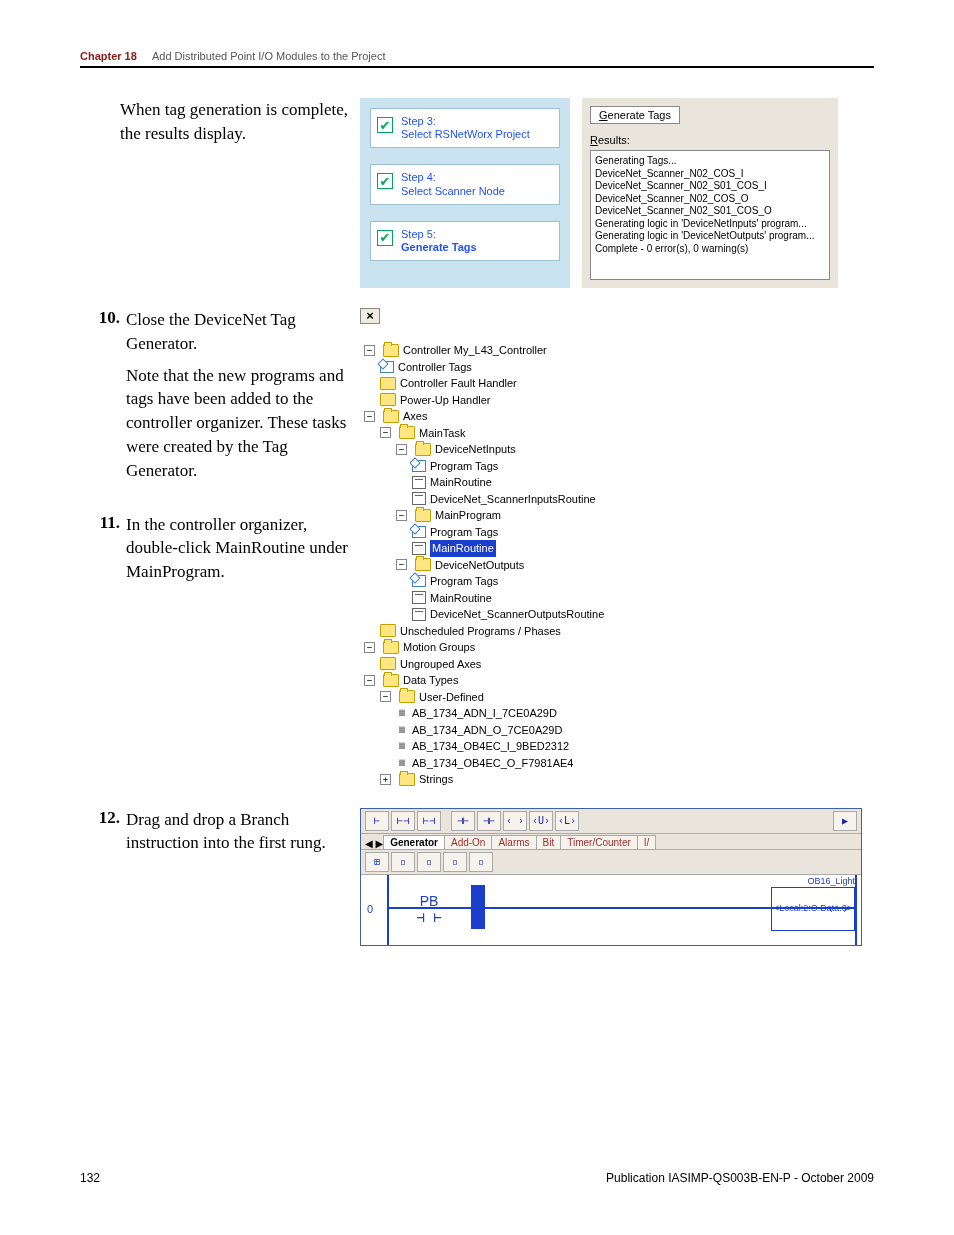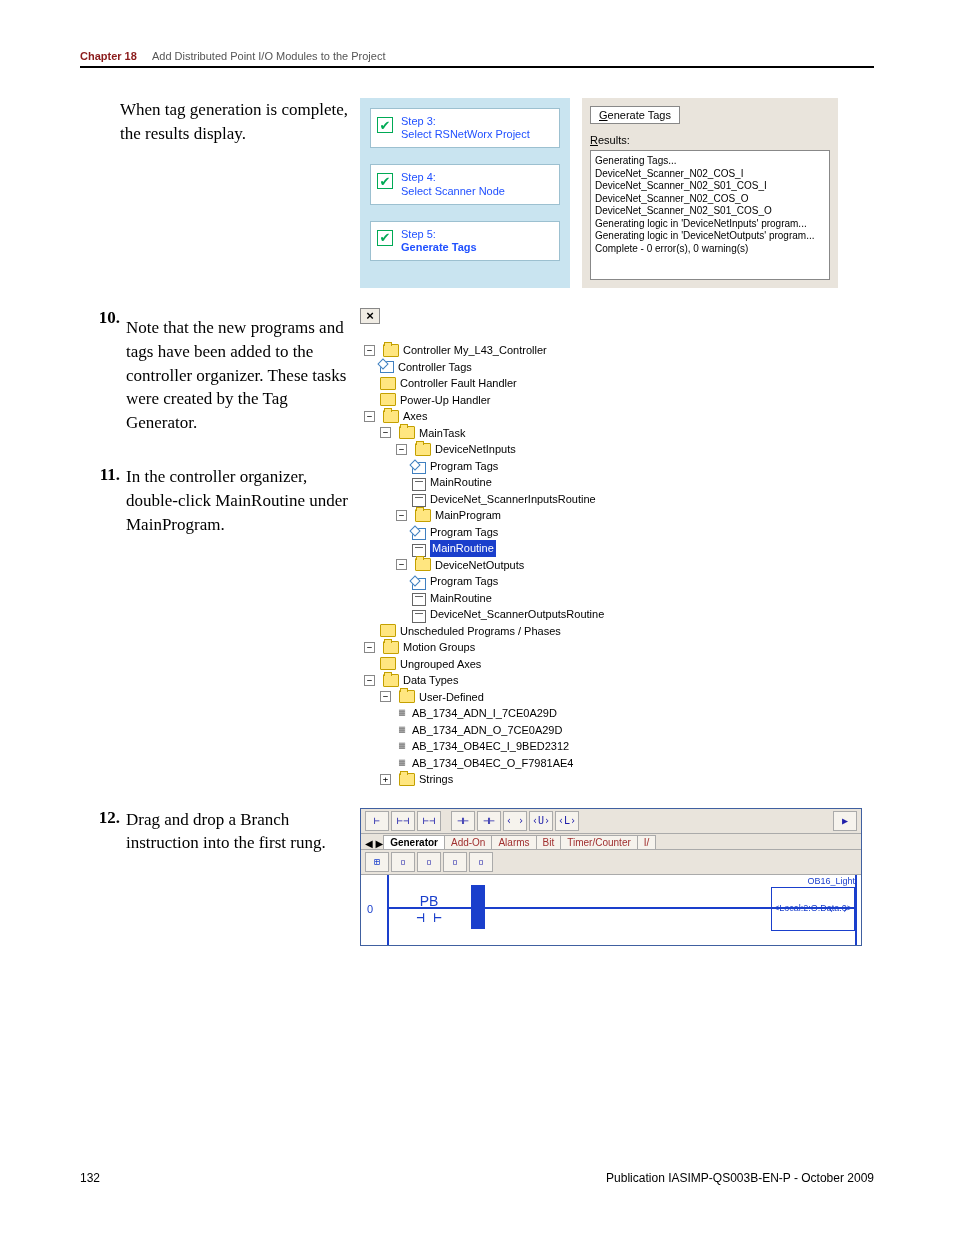--- a/index.html
+++ b/index.html
@@ -168,21 +168,21 @@
     padding-left: 4px;
   }
   .tree-row {
     display: flex;
     align-items: center;
     gap: 4px;
     white-space: nowrap;
   }
   .ind1 { padding-left: 16px; }
   .ind2 { padding-left: 32px; }
-  .ind3 { padding-left: 48px; align-items: flex-end; }
+  .ind3 { padding-left: 48px; }
   .exp {
     width: 9px;
     height: 9px;
     border: 1px solid #888;
     display: inline-flex;
     align-items: center;
     justify-content: center;
     font-size: 9px;
     line-height: 1;
     margin-right: 4px;
@@ -441,20 +441,21 @@
         </div>
       </div>
     </div>
   </div>
 
   <div class="row">
     <div class="left">
       <div class="step-row">
         <div class="step-num">10.</div>
         <div class="step-text">
+          <div>Close the DeviceNet Tag Generator.</div>
           <div style="height:8px"></div>
           <div>Note that the new programs and tags have been added to the controller organizer. These tasks were created by the Tag Generator.</div>
         </div>
       </div>
       <div style="height:22px"></div>
       <div class="step-row">
         <div class="step-num">11.</div>
         <div class="step-text">In the controller organizer, double-click MainRoutine under MainProgram.</div>
       </div>
     </div>

